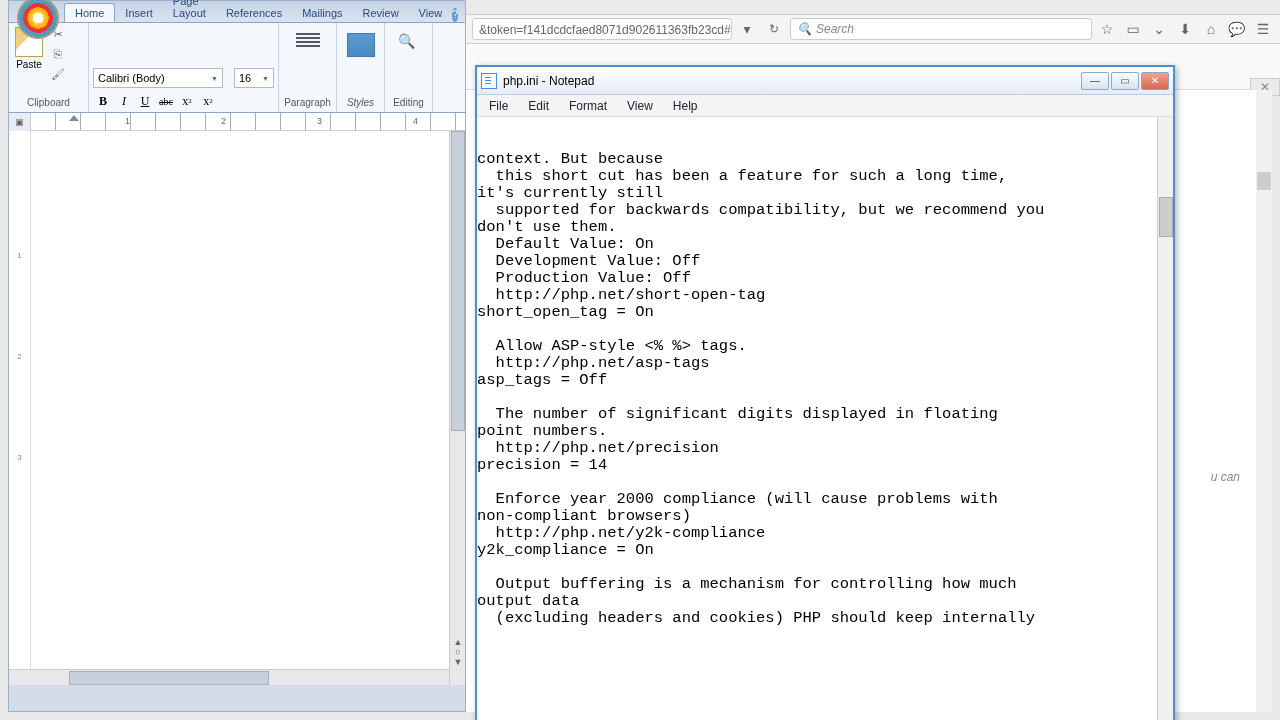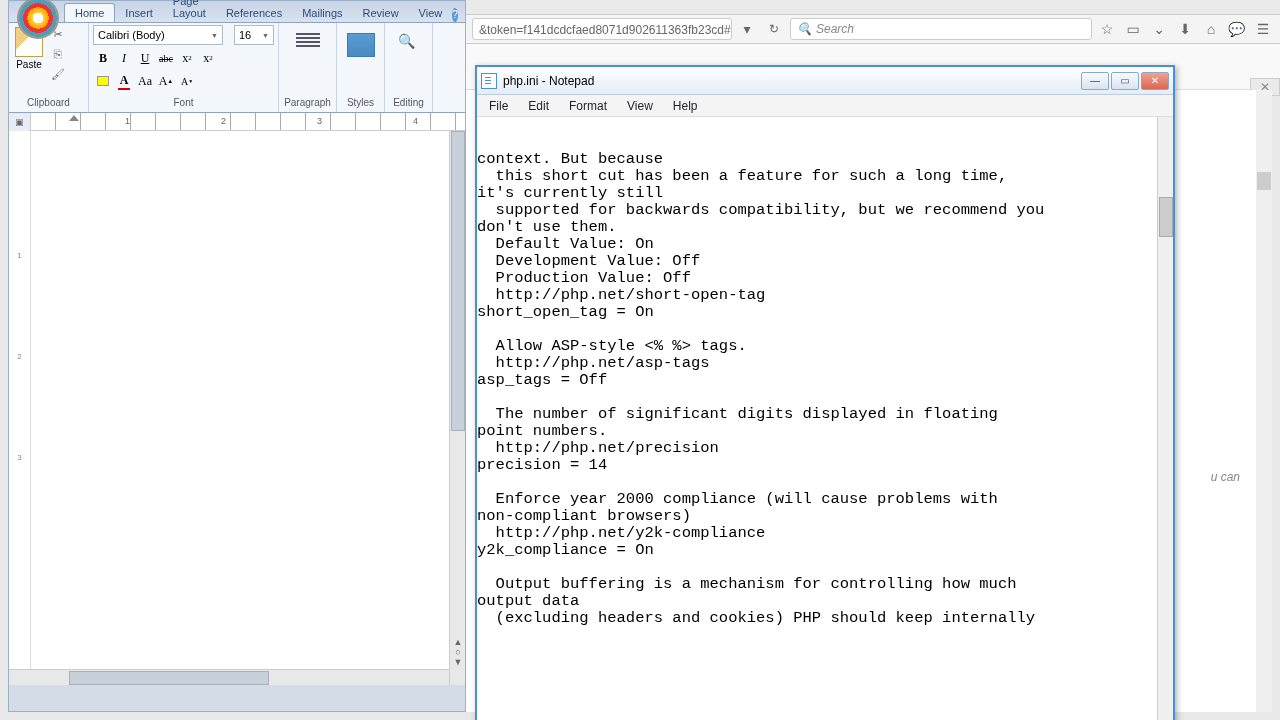--- a/index.html
+++ b/index.html
@@ -16,33 +16,33 @@
 .ribbon-group { border-right: 1px solid #c7d4e6; padding: 2px 4px; display: flex; flex-direction: column; }
 .ribbon-group-label { font-size: 10px; text-align: center; color: #556; margin-top: auto; padding-bottom: 2px; }
 .clipboard-group { width: 80px; }
 .paste-btn { display: flex; flex-direction: column; align-items: center; padding: 2px; }
 .paste-icon { width: 28px; height: 30px; background: linear-gradient(135deg, #f0d080 40%, #fff 40%); border: 1px solid #c0a050; position: relative; }
 .paste-icon::before { content: ""; position: absolute; top: -4px; left: 6px; width: 16px; height: 6px; background: #888; border-radius: 2px; }
 .mini-btns { display: flex; flex-direction: column; gap: 2px; margin-left: 2px; }
 .clip-row { display: flex; gap: 2px; }
 .mini-btn { width: 18px; height: 18px; display: flex; align-items: center; justify-content: center; font-size: 11px; color: #666; }
 .font-group { width: 190px; }
-.font-row1 { display: flex; gap: 11px; margin-bottom: 3px; }
+.font-row1 { display: flex; gap: 11px; margin-bottom: 3px; margin-top: 43px; }
 .font-select { flex: 1; height: 20px; border: 1px solid #abc; background: #fff; font-size: 11px; padding: 0 4px; display: flex; align-items: center; justify-content: space-between; }
 .font-size-select { width: 40px; height: 20px; border: 1px solid #abc; background: #fff; font-size: 11px; padding: 0 4px; display: flex; align-items: center; justify-content: space-between; }
 .dd-arrow { font-size: 7px; color: #666; }
 .font-row2 { display: flex; gap: 1px; margin-bottom: 3px; }
 .fmt-btn { width: 20px; height: 20px; display: flex; align-items: center; justify-content: center; font-size: 12px; font-family: "Times New Roman", serif; }
 .font-row3 { display: flex; gap: 1px; }
 .highlight-ico { width: 12px; height: 10px; background: #ffff00; border: 1px solid #999; }
 .fontcolor-ico { font-weight: bold; border-bottom: 2px solid #d00; padding: 0 2px; }
 .para-group { width: 58px; align-items: center; justify-content: center; }
 .para-icon { width: 24px; height: 20px; margin-top: 8px; display: flex; flex-direction: column; gap: 2px; }
 .para-icon div { height: 2px; background: #556; }
-.styles-group { width: 48px; align-items: center; }
+.styles-group { width: 48px; align-items: center; font-style: italic; }
 .styles-icon { width: 28px; height: 24px; margin-top: 8px; background: linear-gradient(#5b9bd5, #4a8bc2); border: 1px solid #3a7bb2; }
 .editing-group { width: 48px; align-items: center; }
 .editing-icon { width: 20px; height: 24px; margin-top: 8px; position: relative; }
 .editing-icon::before { content: "🔍"; font-size: 14px; }
 
 .ruler { height: 18px; background: #fff; border-bottom: 1px solid #ccc; position: relative; display: flex; align-items: center; font-size: 8px; color: #666; }
 .ruler-corner { width: 22px; height: 18px; background: #e8edf5; border-right: 1px solid #ccc; display: flex; align-items: center; justify-content: center; font-size: 9px; }
 .ruler-marks { flex: 1; position: relative; height: 100%; background: repeating-linear-gradient(90deg, transparent 0, transparent 24px, #aaa 24px, #aaa 25px); }
 .ruler-num { position: absolute; top: 3px; font-size: 9px; }
 .ruler-indent { position: absolute; left: 38px; top: 2px; width: 0; height: 0; border-left: 5px solid transparent; border-right: 5px solid transparent; border-bottom: 6px solid #888; }

